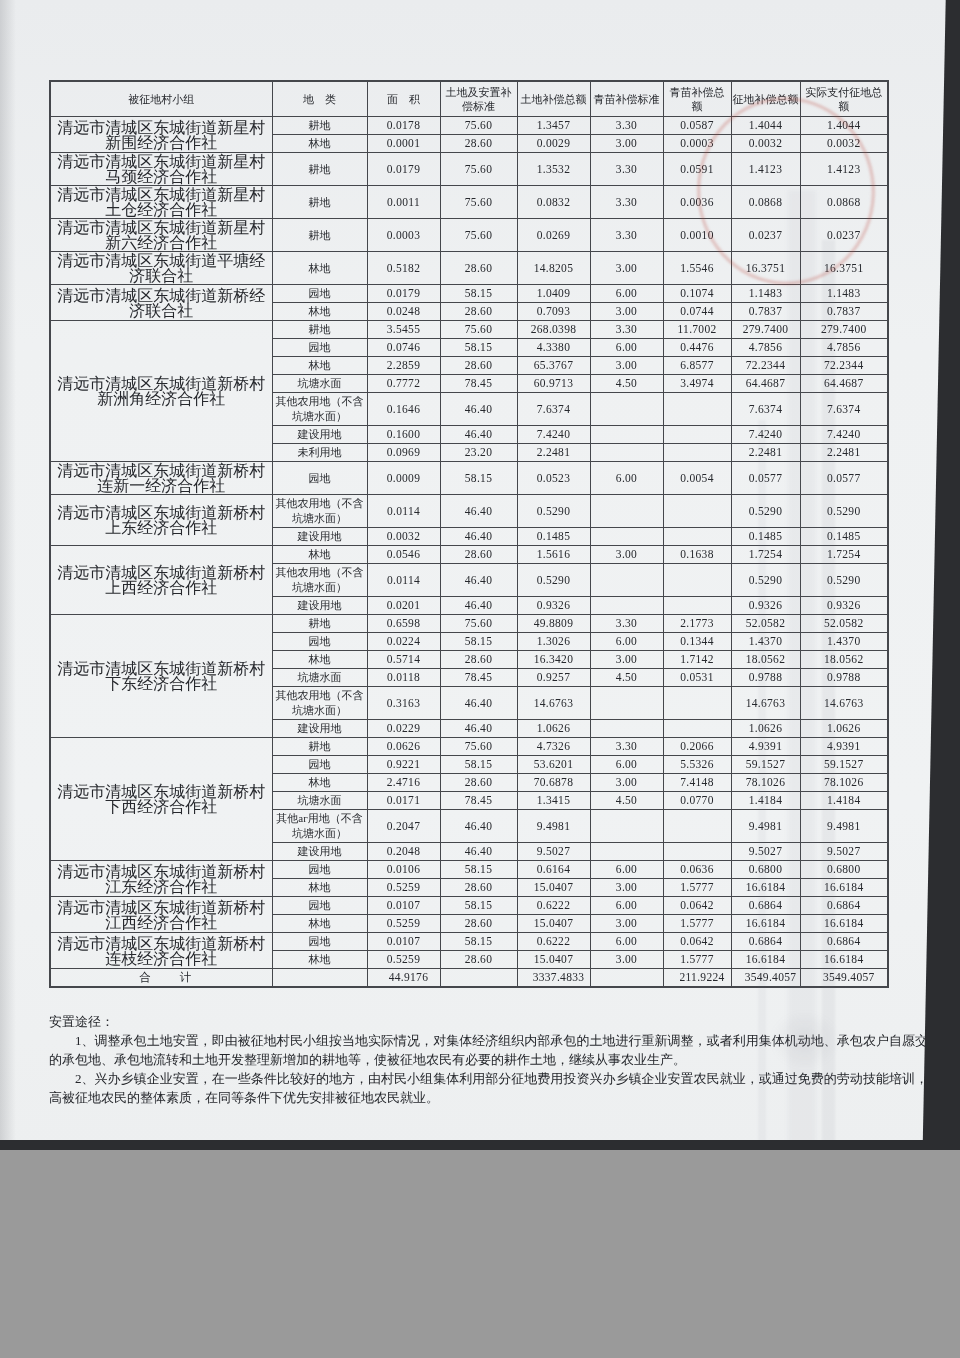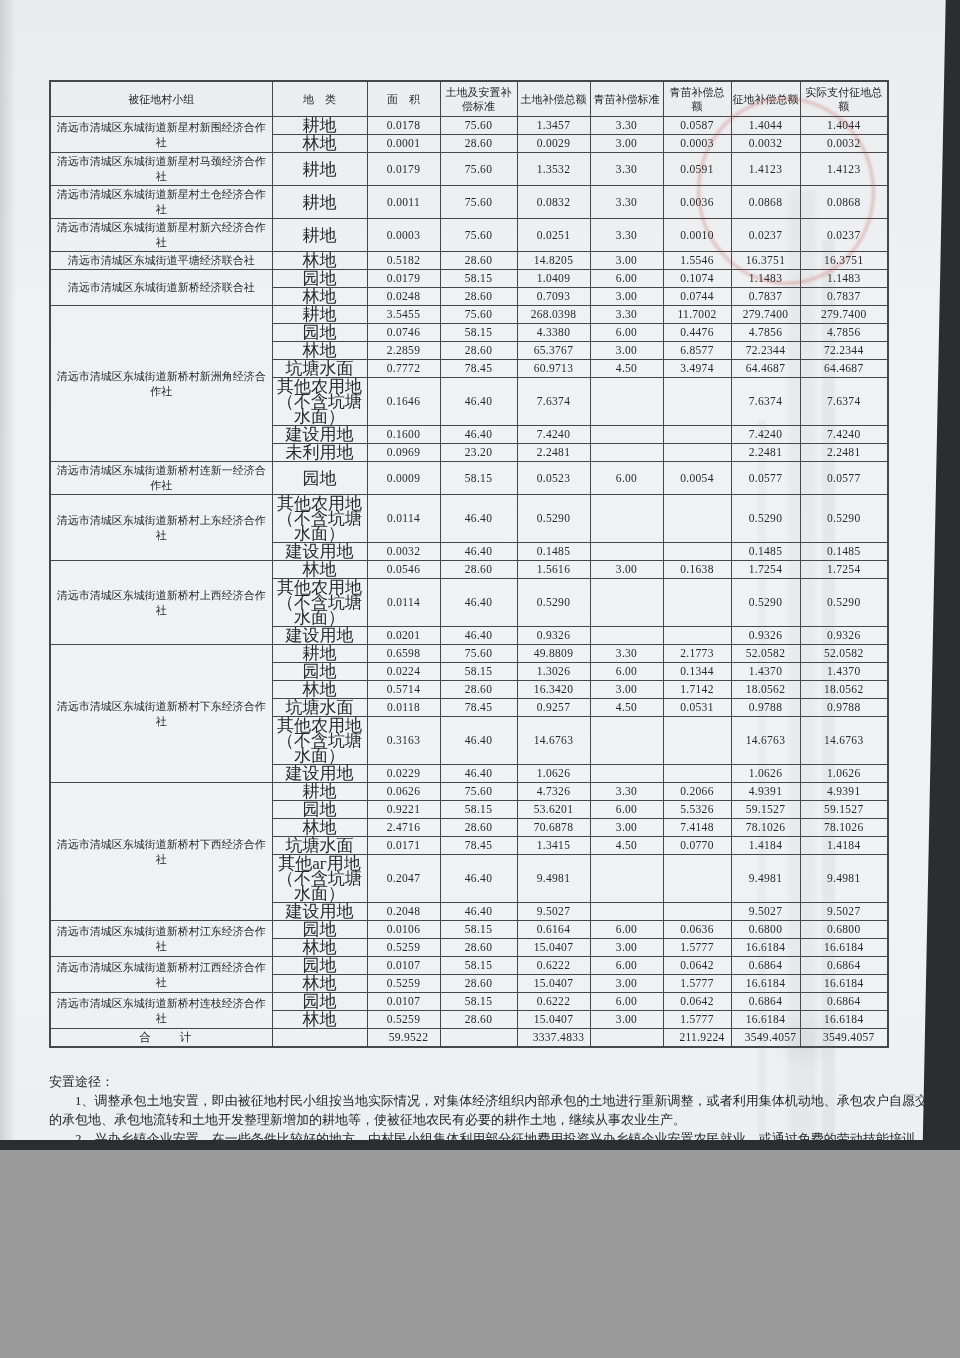--- a/index.html
+++ b/index.html
@@ -7,22 +7,22 @@
     position:relative;width:960px;height:1150px;overflow:hidden;
     background:linear-gradient(180deg,#eaecee 0%,#eff1f2 30%,#f0f2f3 70%,#edeff0 100%);
     font-family:"Liberation Serif","DejaVu Serif",serif;color:#2b2d33;
   }
   .content{position:absolute;left:0;top:0;width:960px;padding:80px 0 0 49px;box-sizing:border-box;}
   table{border-collapse:collapse;table-layout:fixed;width:839px;background:transparent;}
   table,th,td{border:1px solid #45474c;}
   table{border-width:2px;}
   th{font-weight:normal;font-size:11px;line-height:14px;padding:3px 1px;text-align:center;color:#26282d;}
   td{font-size:11.5px;line-height:15px;padding:1px 2px;text-align:center;vertical-align:middle;color:#26282d;}
-  td.gname{font-size:11px;padding:1px 3px;}
-  td.land{font-size:17px;}
+  td.gname{font-size:16px;padding:1px 3px;}
+  td.land{font-size:11px;}
   td.num{letter-spacing:.3px;}
   tr.total td{font-size:11.5px;padding-left:12px;}
   td.tlabel{letter-spacing:2px;font-size:12px;}
   .notes{width:892px;margin-top:24px;font-size:13px;line-height:19px;color:#24262b;text-align:justify;}
   .notes p{margin:0;}
   .notes .ni{text-indent:2em;}
   .stamp{
     position:absolute;left:697px;top:97px;width:172px;height:182px;border-radius:50%;
     border:3px solid rgba(186,68,58,.26);filter:blur(1.1px);pointer-events:none;z-index:6;
     box-shadow:inset 0 0 0 1px rgba(186,68,58,.08);transform:rotate(-4deg);
@@ -112,21 +112,21 @@
             <td class="num">3.30</td>
             <td class="num">0.0036</td>
             <td class="num">0.0868</td>
             <td class="num">0.0868</td>
           </tr>
           <tr>
             <td class="gname" rowspan="1">清远市清城区东城街道新星村新六经济合作社</td>
             <td class="land">耕地</td>
             <td class="num">0.0003</td>
             <td class="num">75.60</td>
-            <td class="num">0.0251</td>
+            <td class="num">0.0269</td>
             <td class="num">3.30</td>
             <td class="num">0.0010</td>
             <td class="num">0.0237</td>
             <td class="num">0.0237</td>
           </tr>
           <tr>
             <td class="gname" rowspan="1">清远市清城区东城街道平塘经济联合社</td>
             <td class="land">林地</td>
             <td class="num">0.5182</td>
             <td class="num">28.60</td>
@@ -472,21 +472,21 @@
             <td class="num">28.60</td>
             <td class="num">15.0407</td>
             <td class="num">3.00</td>
             <td class="num">1.5777</td>
             <td class="num">16.6184</td>
             <td class="num">16.6184</td>
           </tr>
           <tr class="total">
             <td class="tlabel">合　　计</td>
             <td class="num"></td>
-            <td class="num">59.9522</td>
+            <td class="num">44.9176</td>
             <td class="num"></td>
             <td class="num">3337.4833</td>
             <td class="num"></td>
             <td class="num">211.9224</td>
             <td class="num">3549.4057</td>
             <td class="num">3549.4057</td>
           </tr>
         </tbody>
     </table>
 

